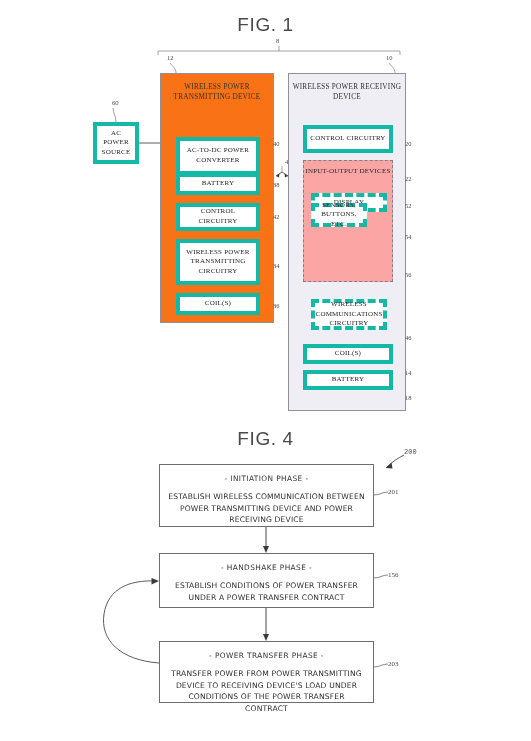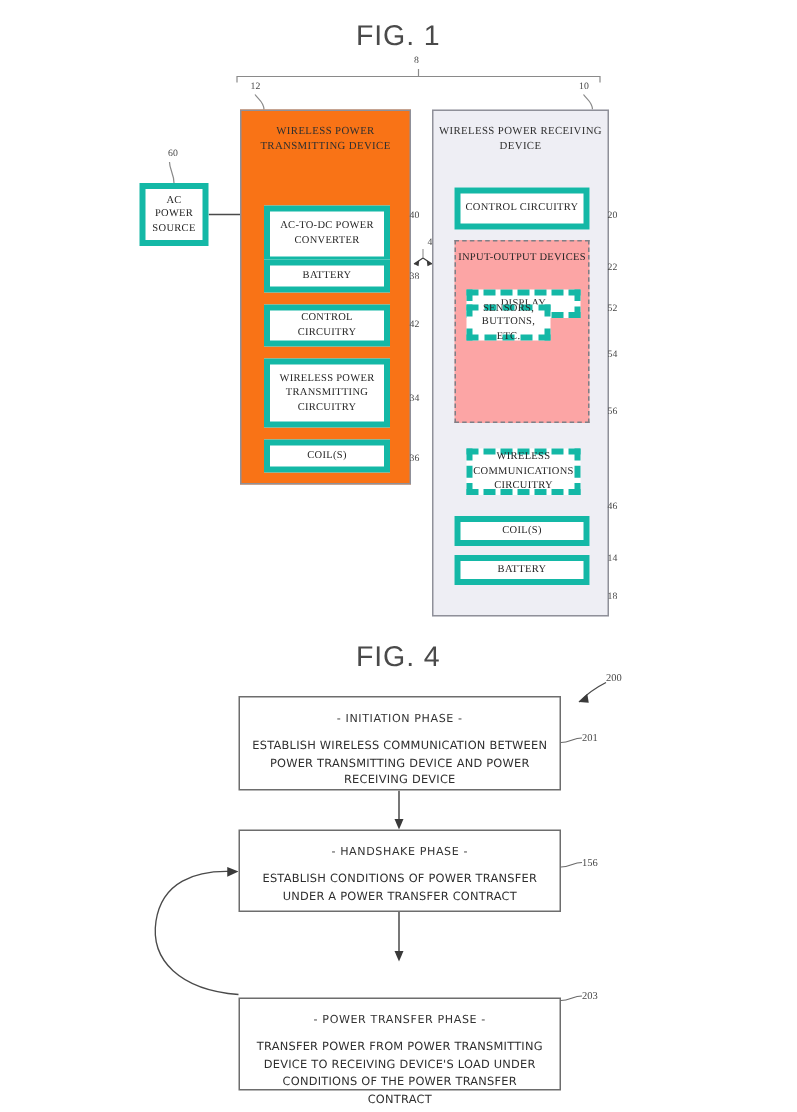--- a/index.html
+++ b/index.html
@@ -136,21 +136,21 @@
   .phase-body {
     text-align: center;
     font-size: 7.6px;
     line-height: 11.5px;
     letter-spacing: 0.15px;
     color: #2e2e2e;
     padding: 0 8px;
   }
   #flow-1 { left: 159px; top: 464px; width: 215px; height: 63px; }
   #flow-2 { left: 159px; top: 553px; width: 215px; height: 55px; }
-  #flow-3 { left: 159px; top: 641px; width: 215px; height: 62px; margin-top: 24px; }
+  #flow-3 { left: 159px; top: 641px; width: 215px; height: 62px; }
 </style>
 </head>
 <body>
 
 <div class="page">
 
   <div class="fig1">
 
     <div class="fig-title" id="fig1-title">FIG. 1</div>
 
@@ -267,21 +267,21 @@
       <polygon points="266,641 263,634 269,634" fill="#3a3a3a"></polygon>
 
       <path d="M159 663 C 120 660, 100 640, 104 614 C 108 588, 130 580, 155 581" fill="none" stroke="#4a4a4a" stroke-width="0.9"></path>
       <polygon points="159,581 151.5,578 151.5,584.5" fill="#3a3a3a"></polygon>
 
       <path d="M374 495 C 380 495, 382 492, 388 492" fill="none" stroke="#6a6a6a" stroke-width="0.8"></path>
       <path d="M374 578 C 380 578, 382 575, 388 575" fill="none" stroke="#6a6a6a" stroke-width="0.8"></path>
       <path d="M374 667 C 380 667, 382 664, 388 664" fill="none" stroke="#6a6a6a" stroke-width="0.8"></path>
     </svg>
 
-    <div class="ref" style="left:404px; top:448px; font-size:7px;">200</div>
+    <div class="ref" style="left:404px; top:448px; font-size:7px;font-family:Liberation Mono, monospace;">200</div>
 
     <div class="flow-box" id="flow-1">
       <div class="phase">- INITIATION PHASE -</div>
       <div class="phase-body">ESTABLISH WIRELESS COMMUNICATION BETWEEN POWER TRANSMITTING DEVICE AND POWER RECEIVING DEVICE</div>
     </div>
     <div class="ref" style="left:388px; top:488px; font-size:7px;">201</div>
 
     <div class="flow-box" id="flow-2">
       <div class="phase">- HANDSHAKE PHASE -</div>
       <div class="phase-body">ESTABLISH CONDITIONS OF POWER TRANSFER UNDER A POWER TRANSFER CONTRACT</div>

